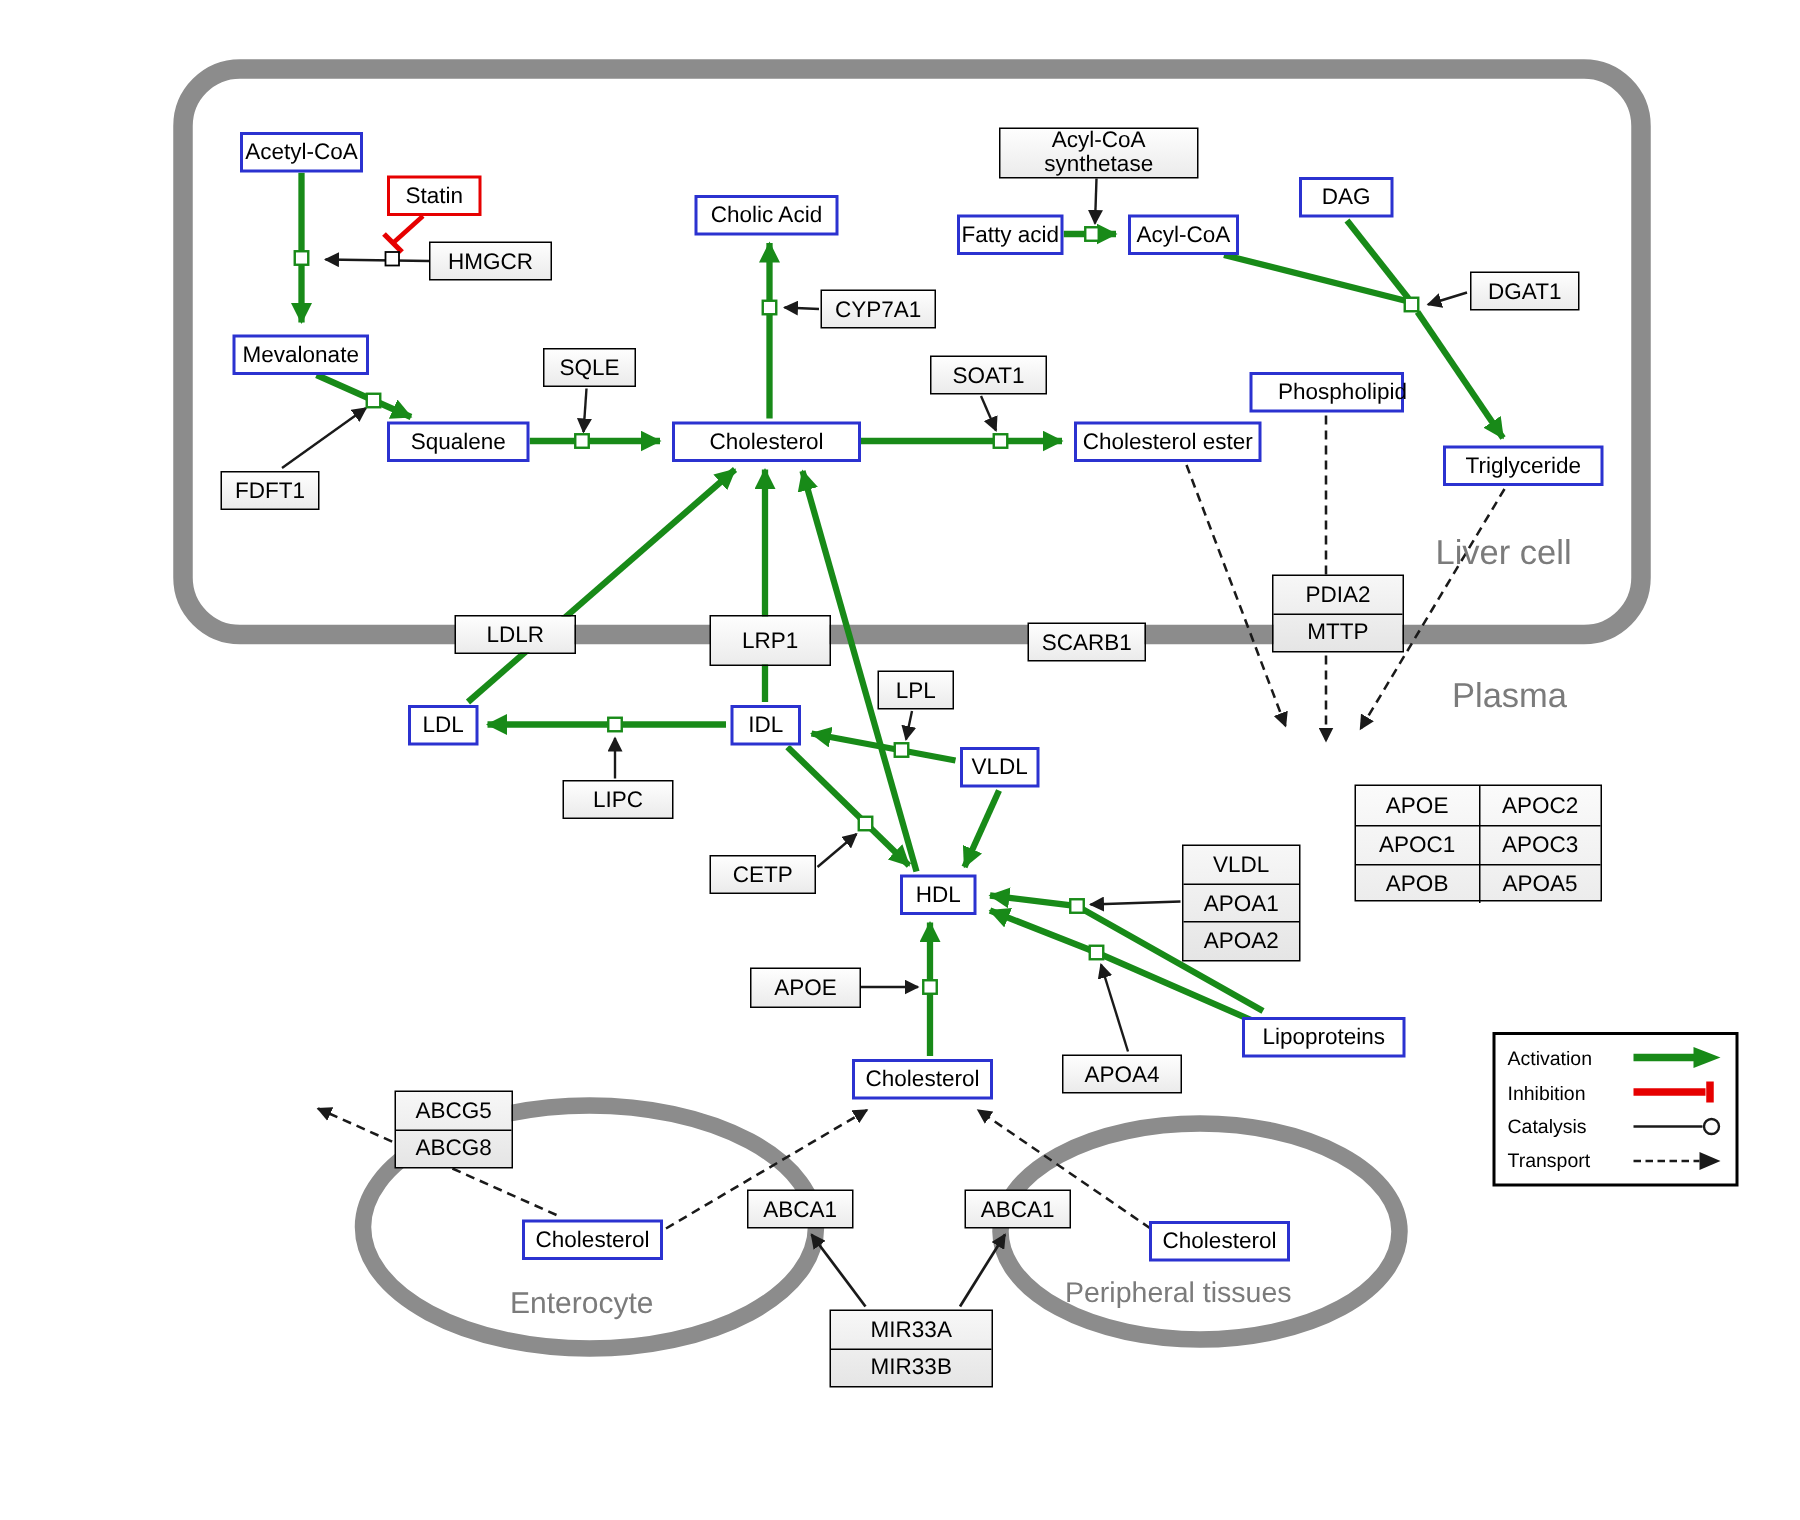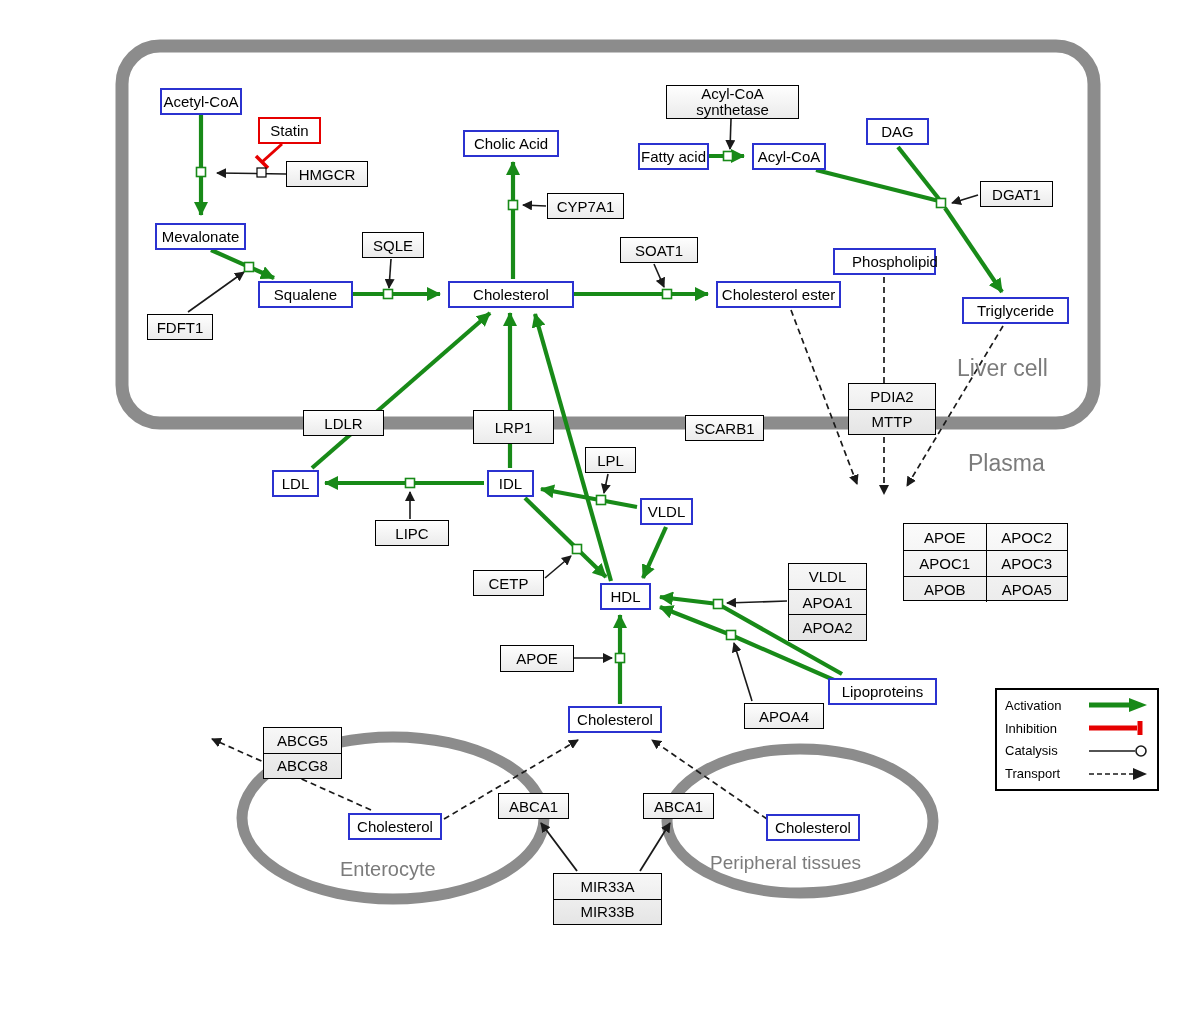--- a/index.html
+++ b/index.html
@@ -148,21 +148,21 @@
   <div class="node gene" style="left:585px;top:447px;width:51px;height:26px;">LPL</div>
   <div class="node metabolite" style="left:640px;top:498px;width:53px;height:27px;">VLDL</div>
   <div class="node gene" style="left:473px;top:570px;width:71px;height:26px;">CETP</div>
   <div class="node metabolite" style="left:600px;top:583px;width:51px;height:27px;">HDL</div>
   <div class="node gene" style="left:500px;top:645px;width:74px;height:27px;">APOE</div>
   <div class="stack" style="left:788px;top:563px;width:79px;height:78px;">
     <div class="cell">VLDL</div>
     <div class="cell">APOA1</div>
     <div class="cell">APOA2</div>
   </div>
-  <div class="node gene" style="left:744px;top:703px;width:80px;height:26px;">APOA4</div>
+  <div class="node gene" style="left:708px;top:703px;width:80px;height:26px;">APOA4</div>
   <div class="node metabolite" style="left:828px;top:678px;width:109px;height:27px;">Lipoproteins</div>
   <div class="node metabolite" style="left:568px;top:706px;width:94px;height:27px;">Cholesterol</div>
 
   <div class="apo-table" style="left:903px;top:523px;width:165px;height:78px;">
     <div class="cell">APOE</div>
     <div class="cell">APOC2</div>
     <div class="cell">APOC1</div>
     <div class="cell">APOC3</div>
     <div class="cell">APOB</div>
     <div class="cell">APOA5</div>

